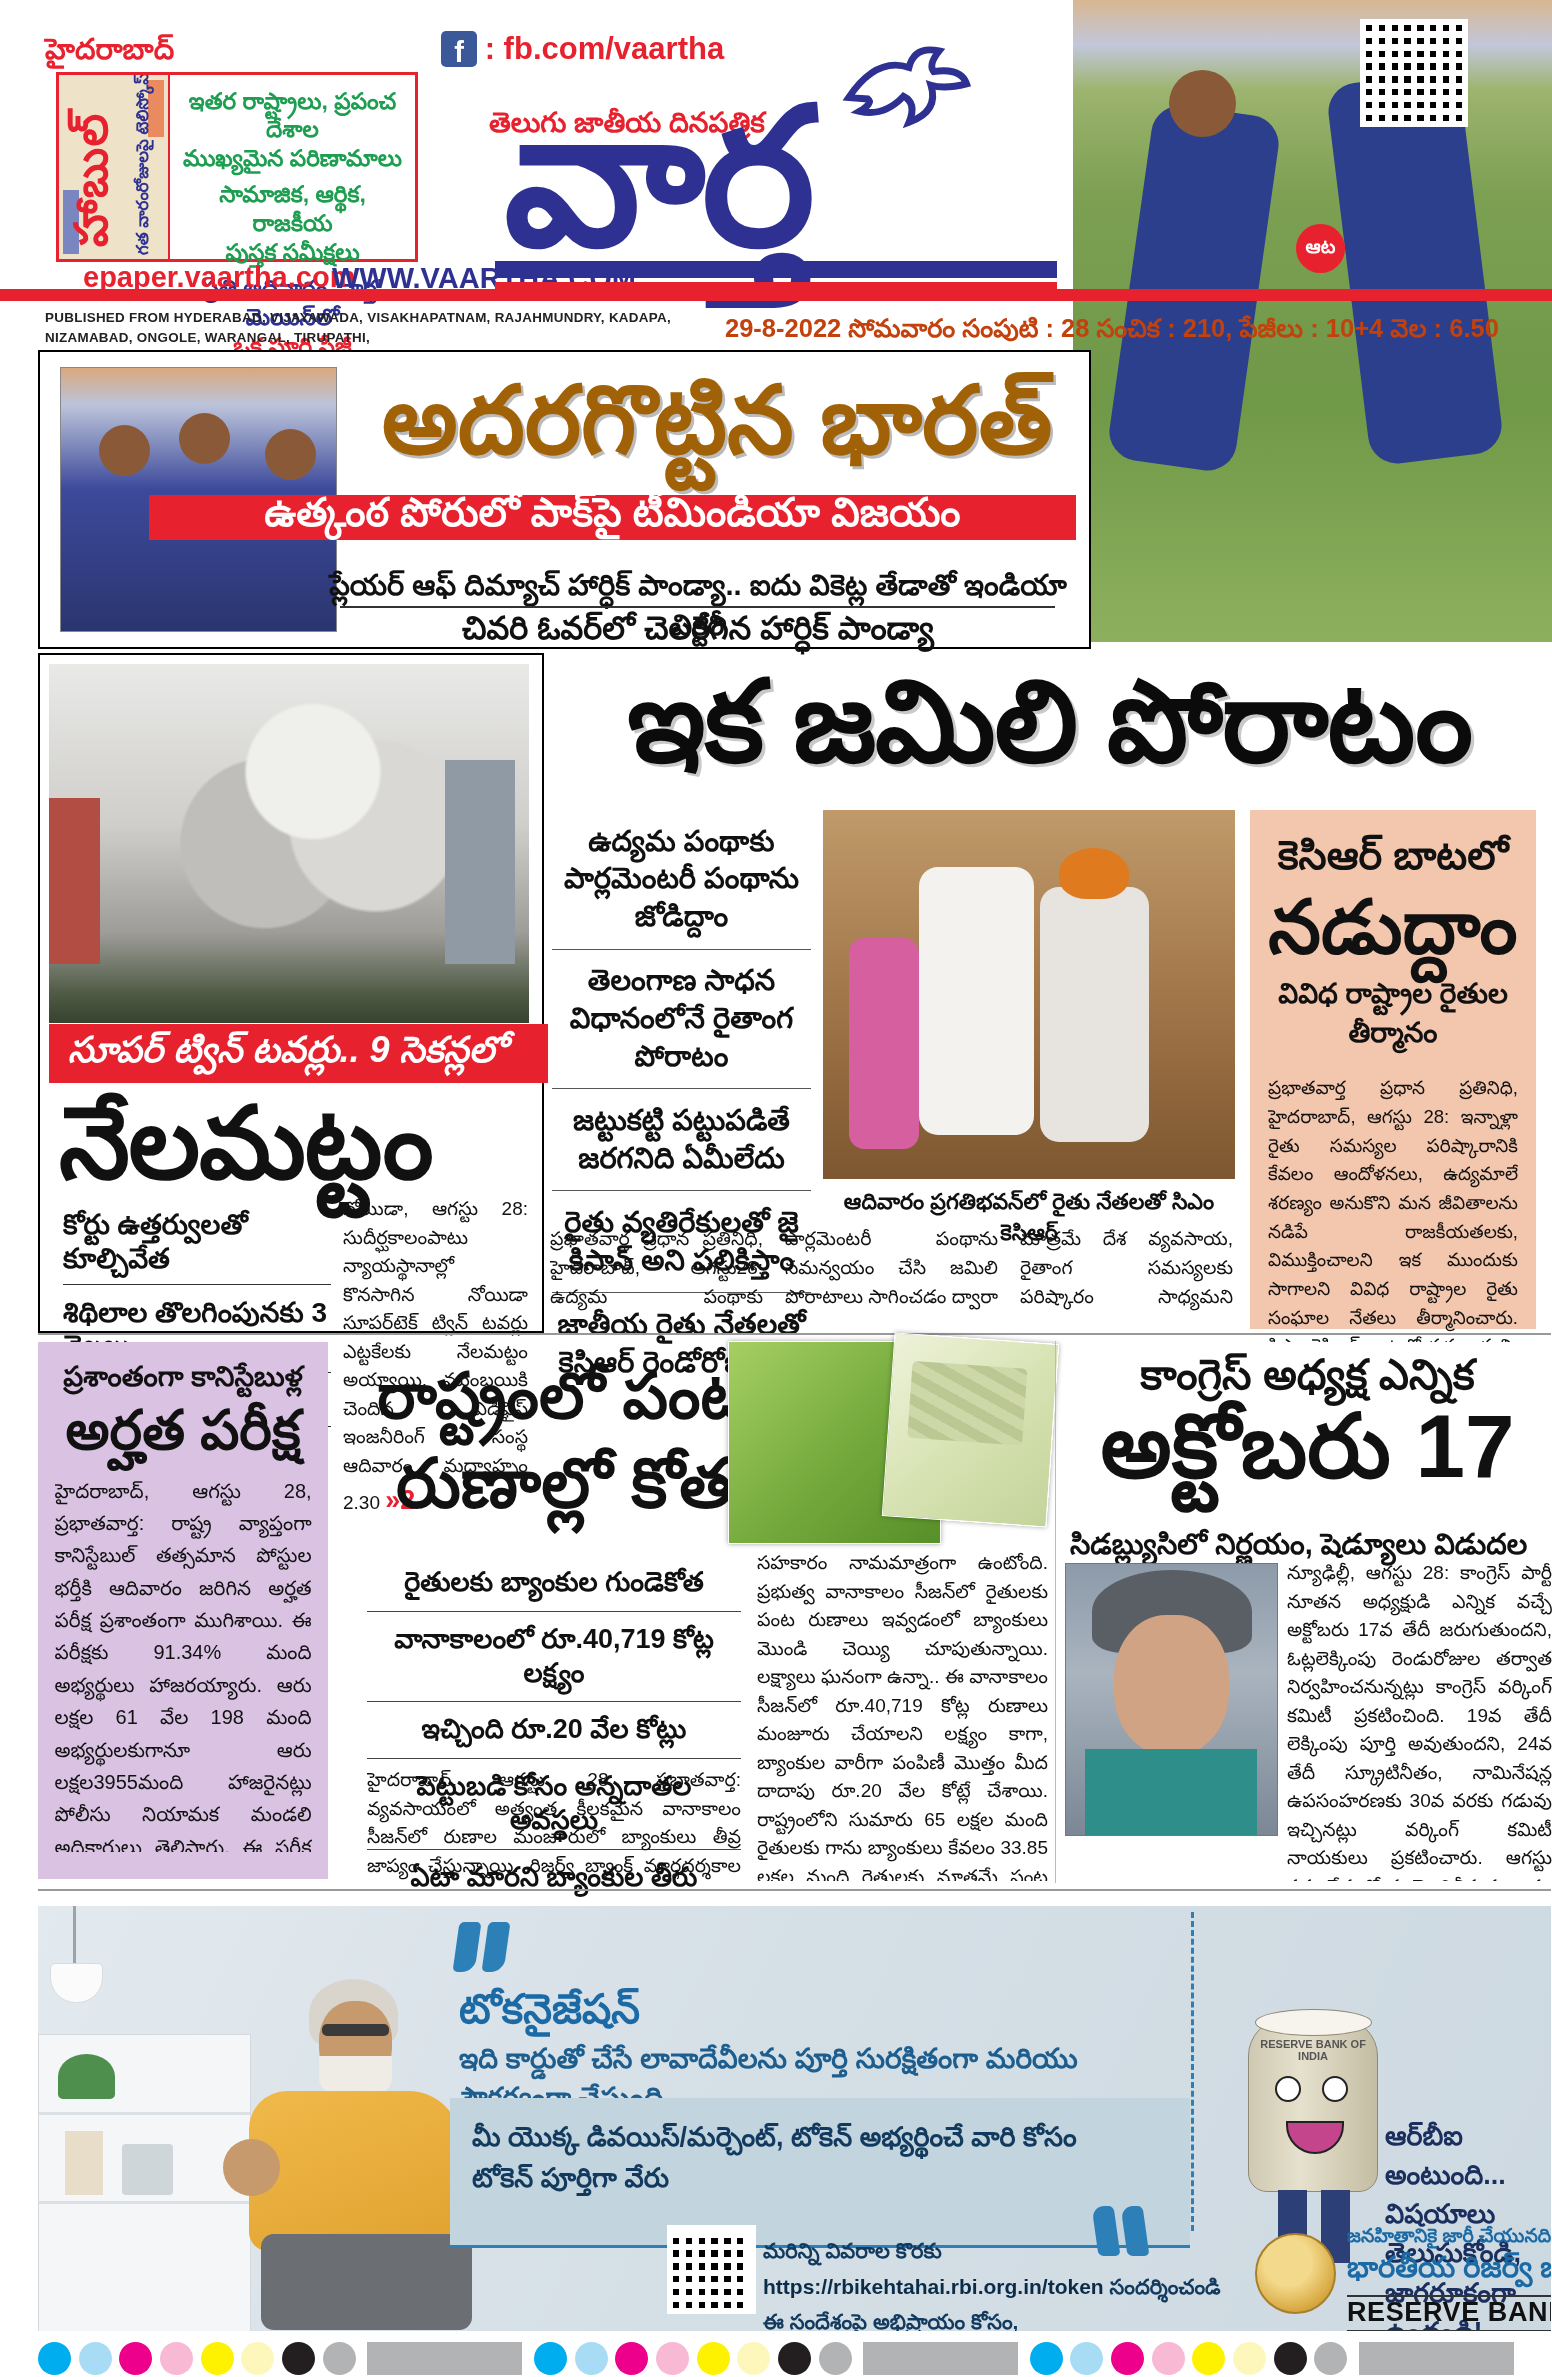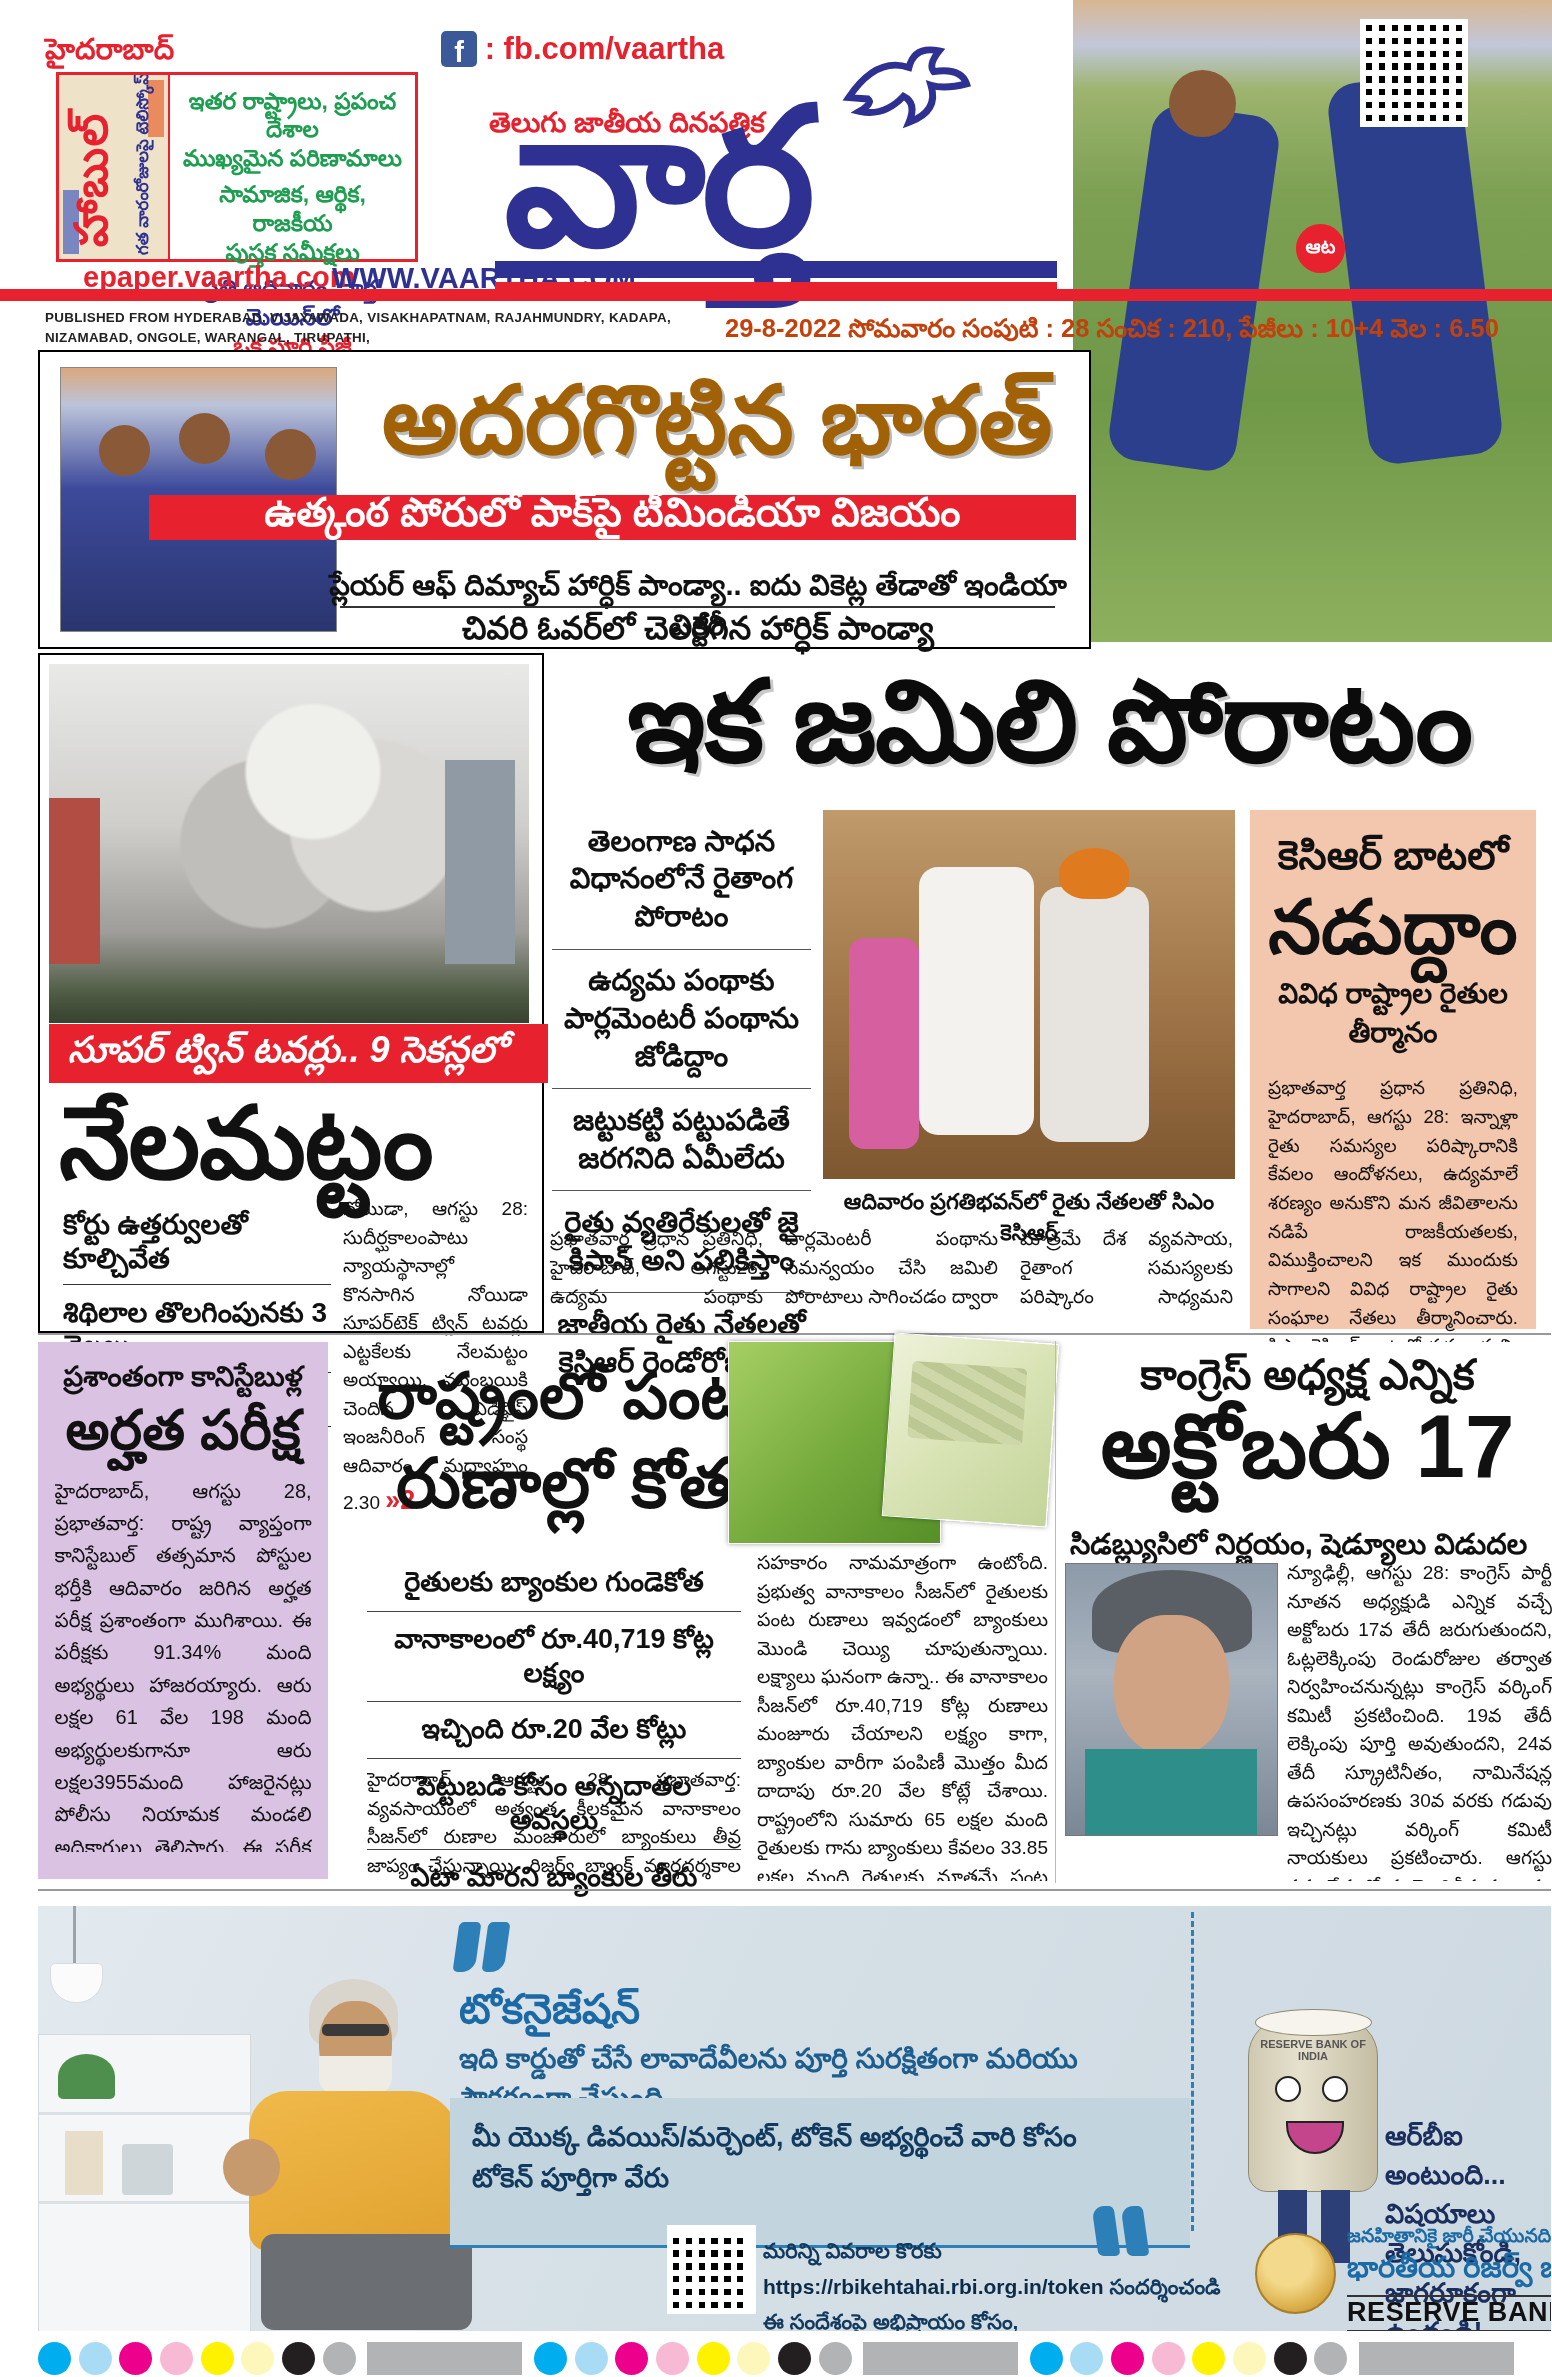--- a/index.html
+++ b/index.html
@@ -212,22 +212,22 @@
     <div class="abs small-body justify" style="left:303px;top:540px;width:185px;">
       <span class="dateline"></span>
       <span>నోయిడా, ఆగస్టు 28: సుదీర్ఘకాలంపాటు న్యాయస్థానాల్లో కొనసాగిన నోయిడా సూపర్‌టెక్ ట్విన్ టవర్లు ఎట్టకేలకు నేలమట్టం అయ్యాయి. ముంబయికి చెందిన ఎడిఫైస్ ఇంజనీరింగ్ సంస్థ ఆదివారం మధ్యాహ్నం 2.30</span>
       <span class="jump">»2</span>
     </div>
   </div>
 
   <div class="abs main-headline nowrap" style="left:556px;top:665px;width:987px;text-align:center;">ఇక జమిలి పోరాటం</div>
 
   <div class="abs deck" style="left:552px;top:810px;width:259px;">
+      <div>ఉద్యమ పంథాకు పార్లమెంటరీ పంథాను జోడిద్దాం</div>
       <div>తెలంగాణ సాధన విధానంలోనే రైతాంగ పోరాటం</div>
-      <div>ఉద్యమ పంథాకు పార్లమెంటరీ పంథాను జోడిద్దాం</div>
       <div>జట్టుకట్టి పట్టుపడితే జరగనిది ఏమీలేదు</div>
       <div>రైతు వ్యతిరేకులతో జై కిసాన్ అని పలికిస్తాం</div>
       <div>జాతీయ రైతు నేతలతో కెసిఆర్ రెండోరోజు భేటీ</div>
     </div>
 
   <div class="abs kcr-photo" style="left:823px;top:810px;width:412px;height:369px;">
     <div class="abs" style="left:96px;top:57px;width:115px;height:268px;background:#f4f2ee;border-radius:19px;"></div>
     <div class="abs" style="left:217px;top:77px;width:109px;height:255px;background:#e7e4df;border-radius:19px;"></div>
     <div class="abs" style="left:236px;top:38px;width:70px;height:51px;background:#e07a1f;border-radius:50% 50% 40% 40%;"></div>
     <div class="abs" style="left:25.5px;top:128px;width:70px;height:211px;background:#d65fa0;border-radius:15.3px;"></div>

